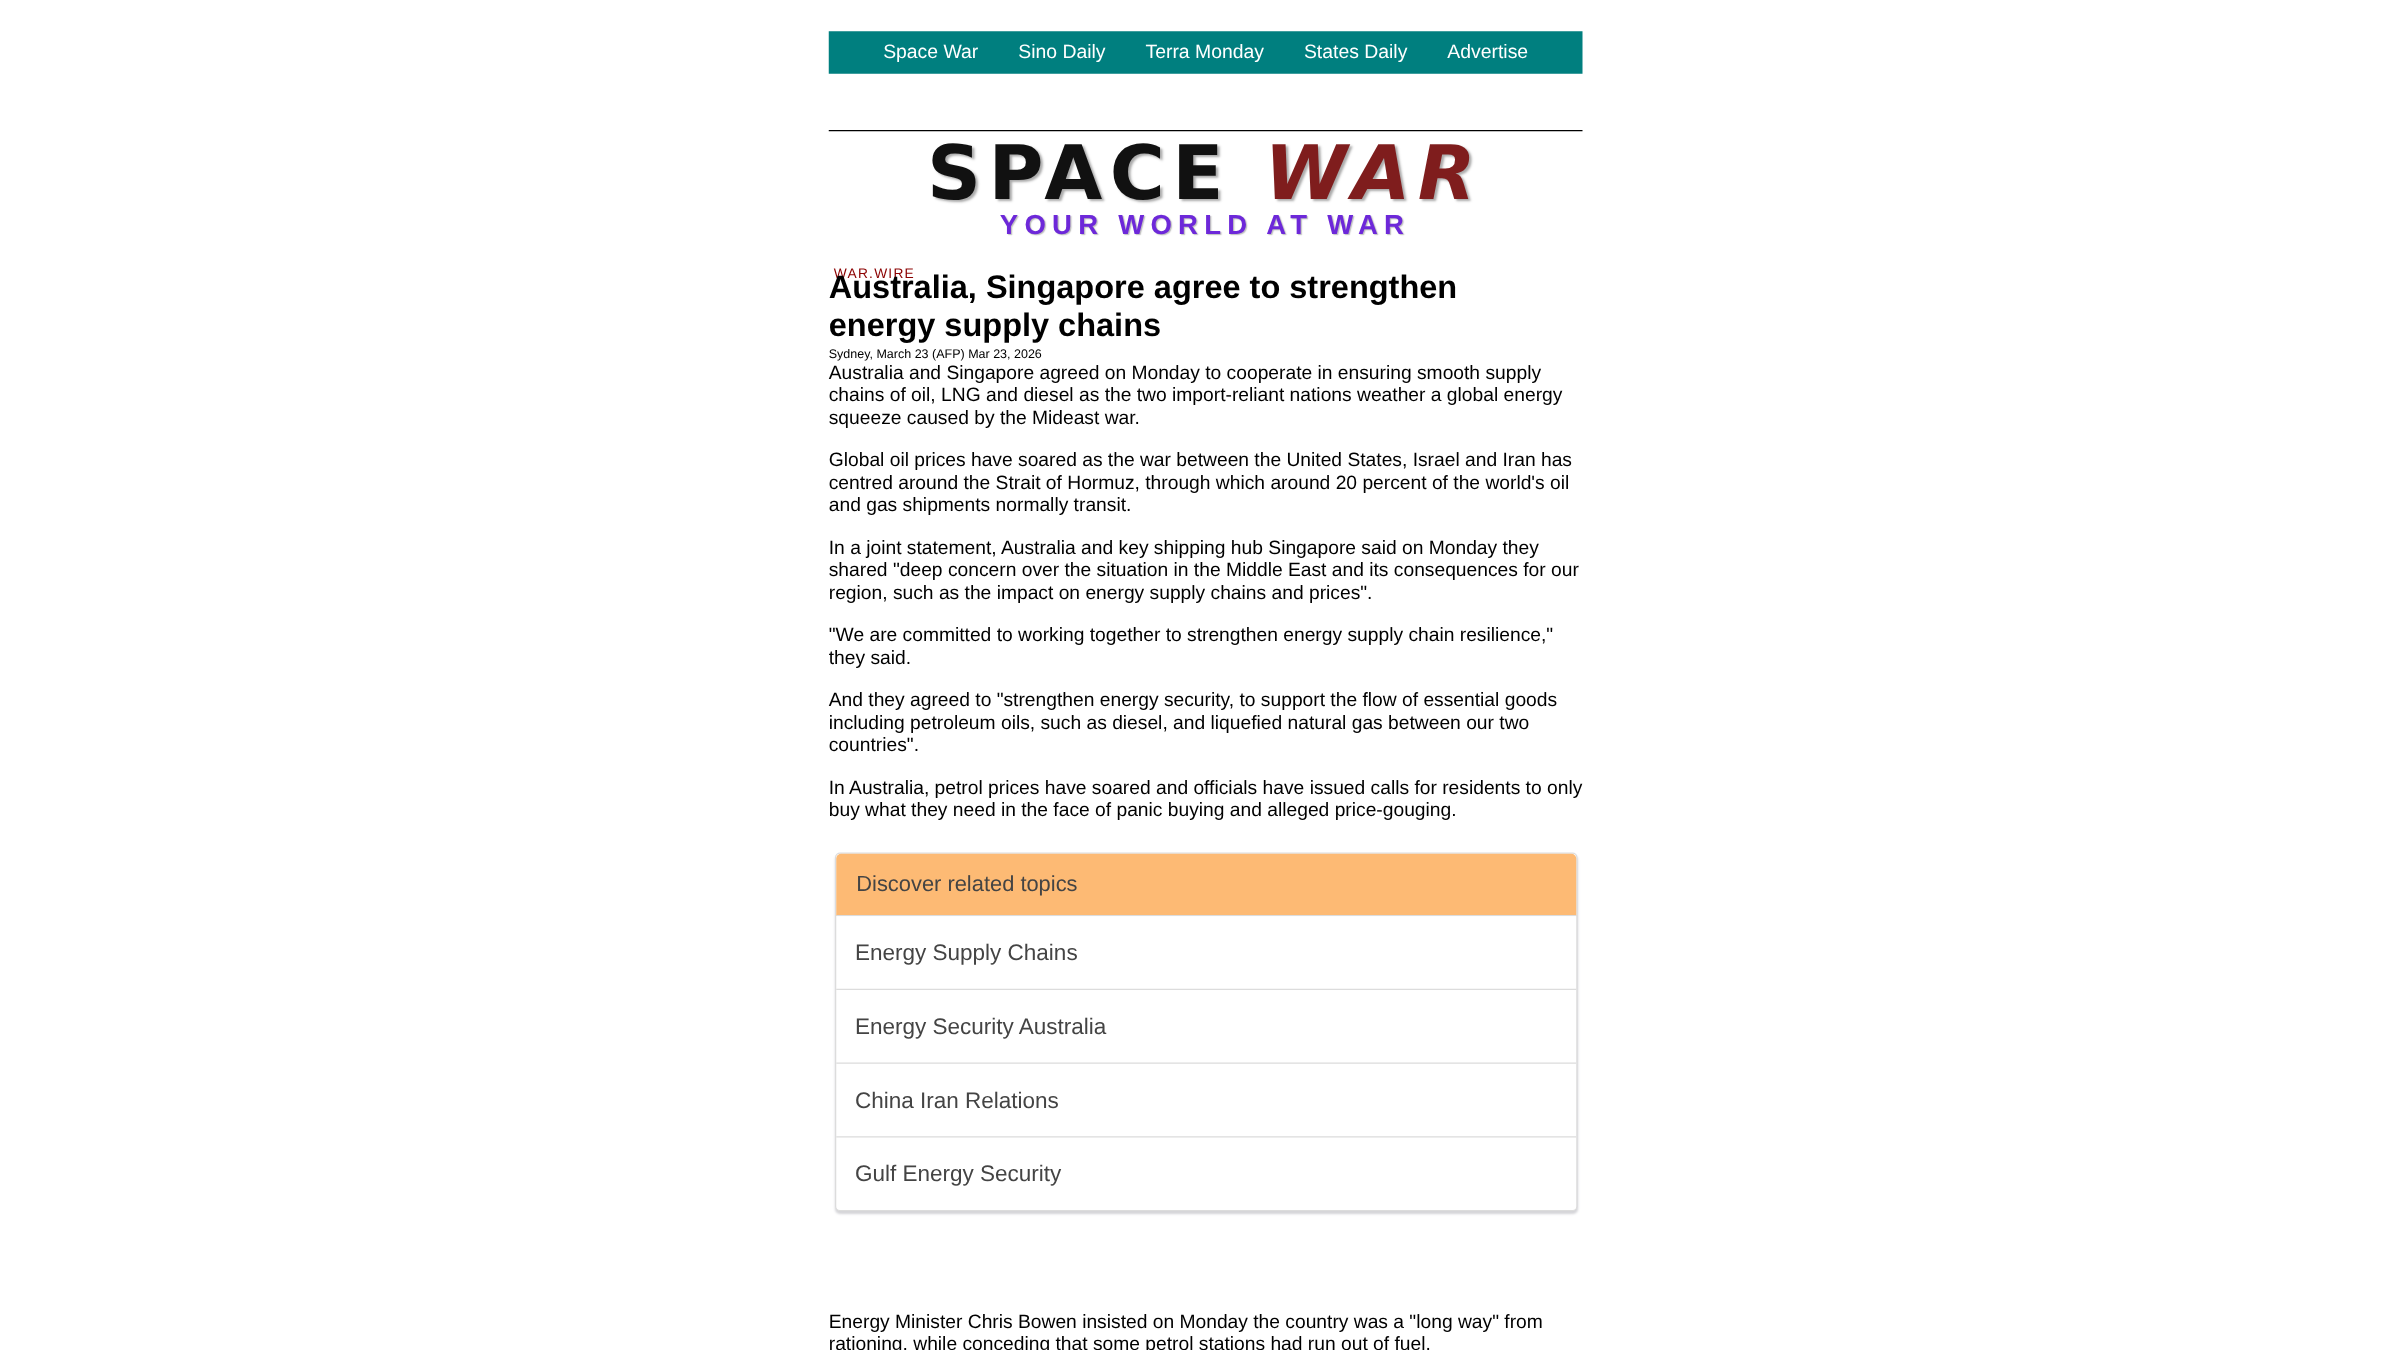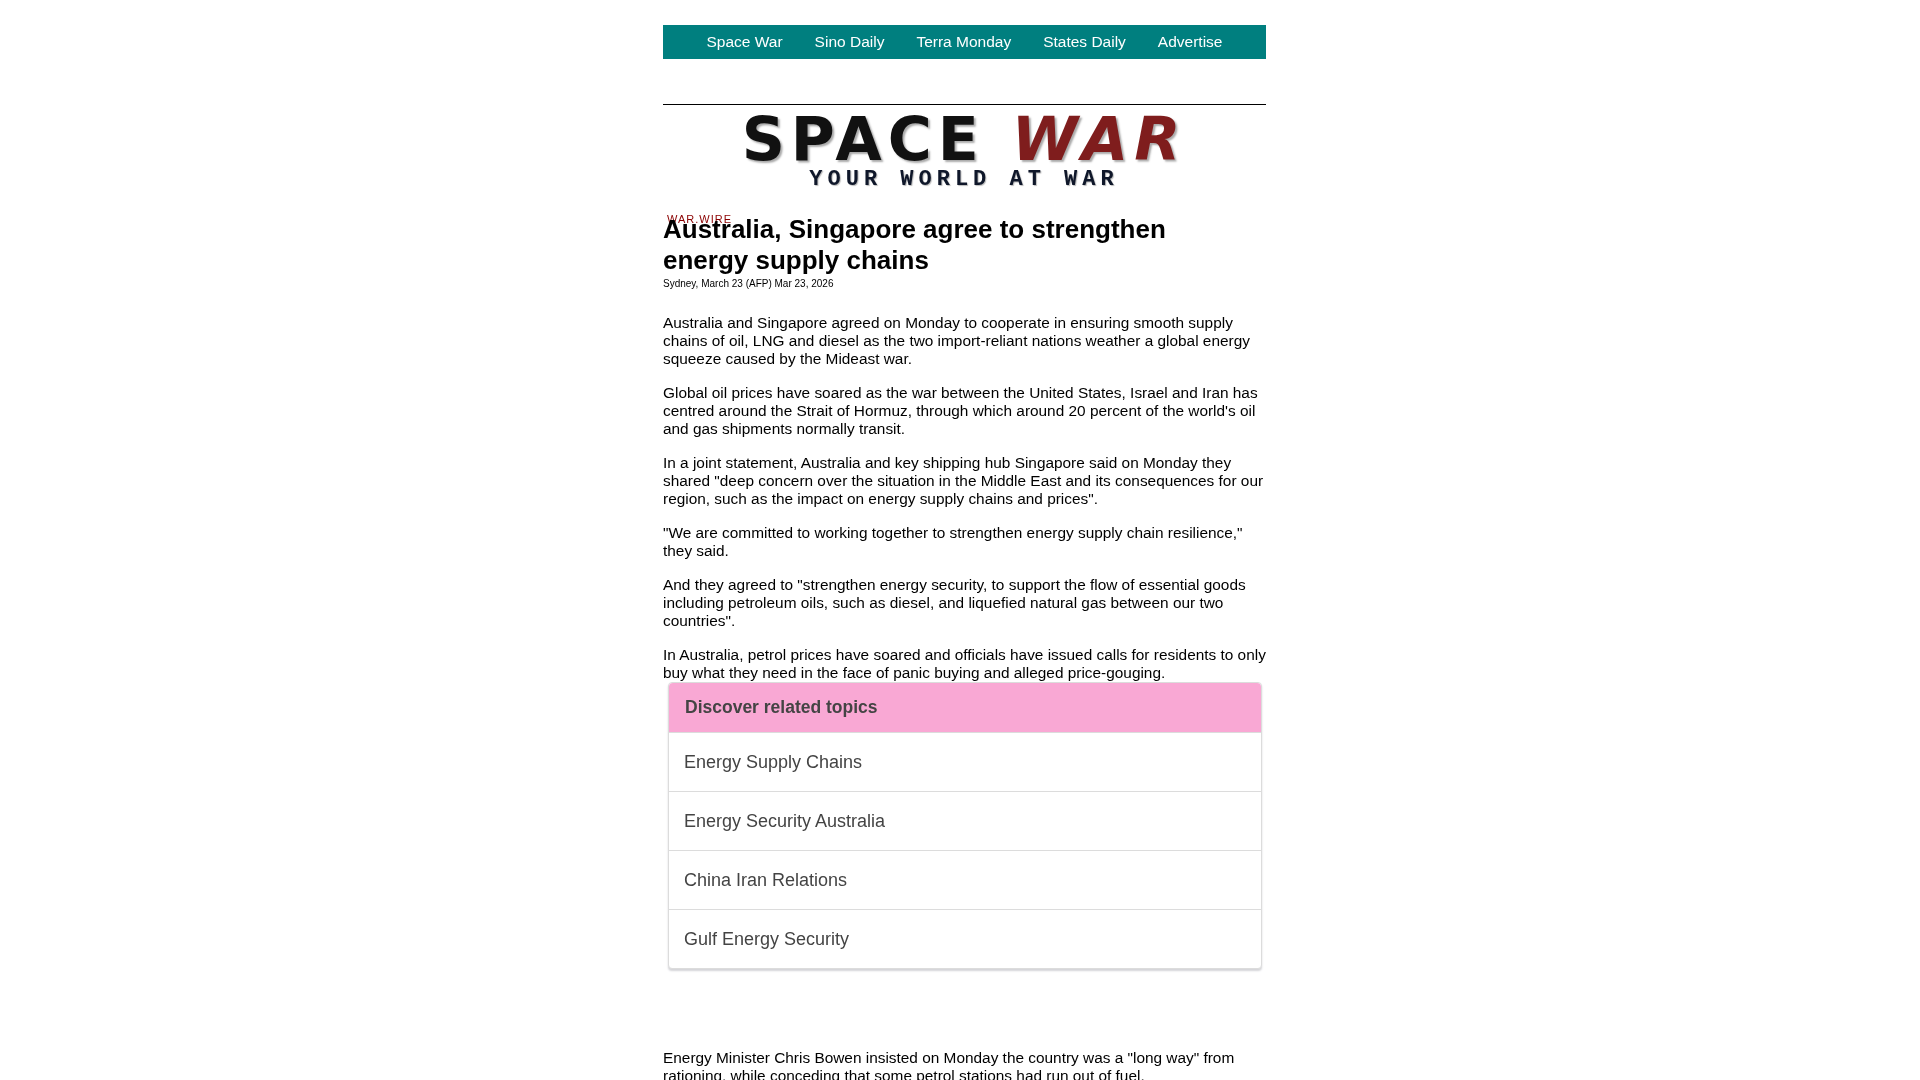--- a/index.html
+++ b/index.html
@@ -5,28 +5,28 @@
   html, body { margin: 0; padding: 0; background: #ffffff; }
   body { width: 1920px; height: 1080px; overflow: hidden; font-family: "Liberation Sans", sans-serif; color: #000; }
   .container { position: absolute; left: 663px; top: 0; width: 603px; }
   .nav { position: absolute; top: 25px; left: 0; width: 603px; height: 34px; background: #007f7f; display: flex; justify-content: center; align-items: center; gap: 0; }
   .nav a { color: #ffffff; text-decoration: none; font-size: 15.5px; padding: 0 16px; line-height: 34px; }
   .rule { position: absolute; top: 104px; left: 0; width: 603px; height: 0; border-top: 1.5px solid #000; }
   .logo { position: absolute; top: 110px; left: 75px; width: 452px; height: 82px; text-align: center; }
   .logo .main { font-family: "DejaVu Sans", sans-serif; font-weight: bold; font-size: 60px; letter-spacing: 6px; line-height: 58px; text-shadow: 2px 2px 2px #aaa; white-space: nowrap; }
   .logo .space { color: #111; }
   .logo .war { color: #7f1d1d; font-style: italic; }
-  .logo .tag { font-family: Liberation Mono, monospace; font-weight: bold; font-size: 22px; letter-spacing: 5px; color: #0f172a; line-height: 24px; white-space: nowrap; text-shadow: 1px 1px 1px #bbb; }
+  .logo .tag { font-family: Liberation Sans, sans-serif; font-weight: bold; font-size: 22px; letter-spacing: 5px; color: #6d28d9; line-height: 24px; white-space: nowrap; text-shadow: 1px 1px 1px #bbb; }
   .kicker { position: absolute; top: 213px; left: 4px; color: #8b0000; font-weight: normal; font-size: 11px; letter-spacing: 1px; }
   .title { position: absolute; top: 214px; left: 0; width: 560px; font-size: 26px; font-weight: bold; line-height: 31px; margin: 0; }
   .dateline { position: absolute; top: 278px; left: 0; font-size: 10px; color: #000; }
-  .body { position: absolute; top: 290px; left: 0; width: 603px; font-size: 15.4px; line-height: 18px; margin-top: 24px; }
+  .body { position: absolute; top: 290px; left: 0; width: 603px; font-size: 15.4px; line-height: 18px; }
   .body p { margin: 0 0 16px 0; }
   .topics { position: absolute; top: 682px; left: 5px; width: 592px; border: 1px solid #dcdcdc; border-radius: 4px; box-shadow: 0 2px 2px #d4d4d8; background: #fff; }
-  .topics .hdr { height: 49px; background: #f9a8d4; border-bottom: 1px solid #dcdcdc; padding-left: 16px; display: flex; align-items: center; font-weight: bold; font-size: 17.5px; color: #444; border-radius: 4px 4px 0 0; }
+  .topics .hdr { height: 49px; background: #fdba74; border-bottom: 1px solid #dcdcdc; padding-left: 16px; display: flex; align-items: center; font-weight: normal; font-size: 17.5px; color: #444; border-radius: 4px 4px 0 0; }
   .topics .row { height: 58px; border-bottom: 1px solid #dcdcdc; padding-left: 15px; display: flex; align-items: center; font-size: 18px; color: #444; cursor: pointer; text-align: center; }
   .topics .row:last-child { border-bottom: none; }
   .after { position: absolute; top: 1049px; left: 0; width: 603px; font-size: 15.4px; line-height: 18px; }
   .after p { margin: 0; }
 </style>
 </head>
 <body>
 
 <div class="container">
   <nav class="nav">

